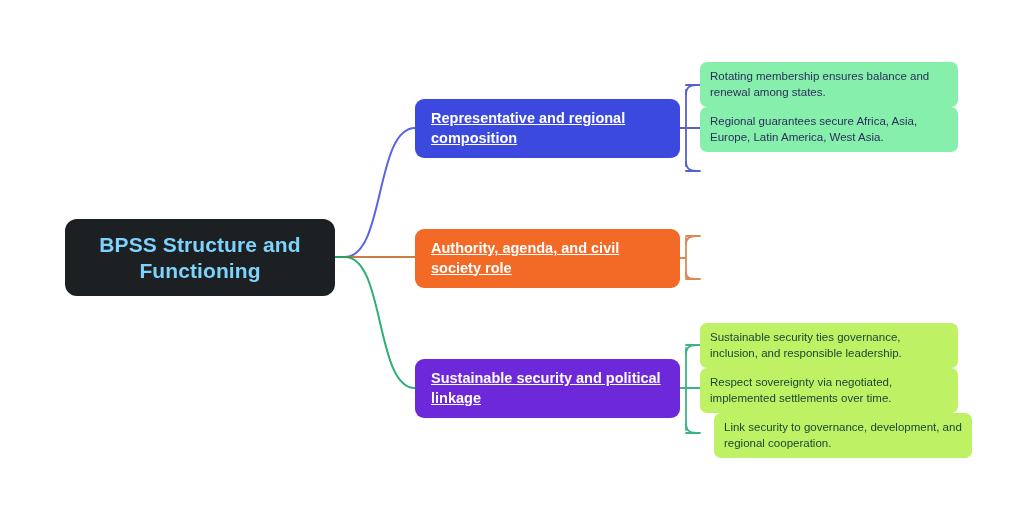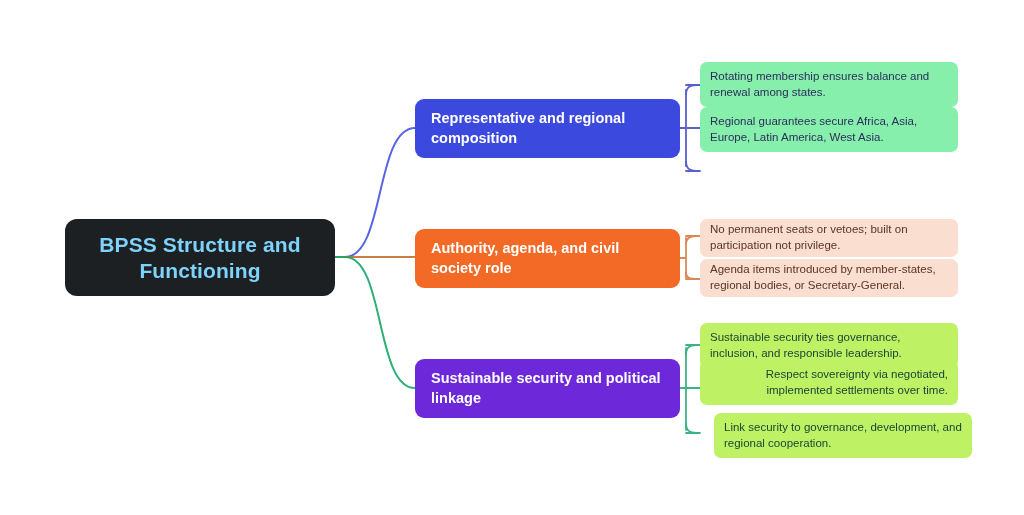--- a/index.html
+++ b/index.html
@@ -60,20 +60,21 @@
     box-sizing: border-box;
     display: flex;
     align-items: center;
     padding: 10px 16px;
   }
   .branch-label {
     color: #ffffff;
     font-size: 14.5px;
     font-weight: bold;
     line-height: 1.32;
+    text-decoration: underline;
   }
   .branch-blue   { top: 99px;  height: 59px; background: #3b49df; }
   .branch-orange { top: 229px; height: 59px; background: #f26a26; }
   .branch-green  { top: 359px; height: 59px; background: #6d28d9; }
 
   
   .leaf-node {
     position: absolute;
     left: 700px;
     width: 258px;
@@ -130,34 +131,28 @@
     <div class="leaf-label">Rotating membership ensures balance and renewal among states.</div>
   </div>
   <div class="leaf-node leaf-blue" style="top:107px;height:45px;">
     <div class="leaf-label">Regional guarantees secure Africa, Asia, Europe, Latin America, West Asia.</div>
   </div>
 
   <div class="branch-node branch-orange">
     <div class="branch-label">Authority, agenda, and civil society role</div>
   </div>
 
-  <div class="leaf-node leaf-orange" style="top:219px;height:38px;">
-    <div class="leaf-label">No permanent seats or vetoes; built on participation not privilege.</div>
-  </div>
-  <div class="leaf-node leaf-orange" style="top:259px;height:38px;">
-    <div class="leaf-label">Agenda items introduced by member-states, regional bodies, or Secretary-General.</div>
-  </div>
 
   <div class="branch-node branch-green">
     <div class="branch-label">Sustainable security and political linkage</div>
   </div>
 
   <div class="leaf-node leaf-green" style="top:323px;height:45px;">
     <div class="leaf-label">Sustainable security ties governance, inclusion, and responsible leadership.</div>
   </div>
-  <div class="leaf-node leaf-green" style="top:360px;height:45px;text-align:right;">
+  <div class="leaf-node leaf-green" style="top:368px;height:45px;">
     <div class="leaf-label">Respect sovereignty via negotiated, implemented settlements over time.</div>
   </div>
   <div class="leaf-node leaf-green" style="top:413px;height:45px;margin-left:14px;">
     <div class="leaf-label">Link security to governance, development, and regional cooperation.</div>
   </div>
 
 </div>
 
 </body></html>

